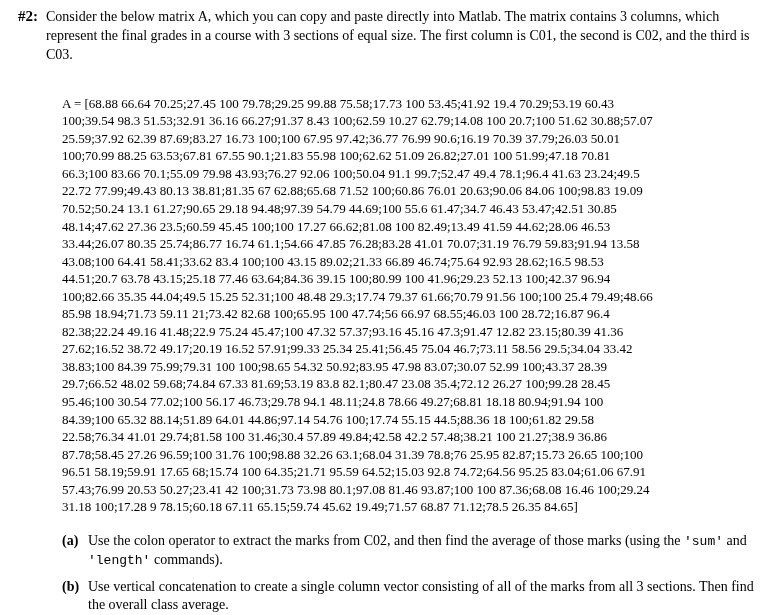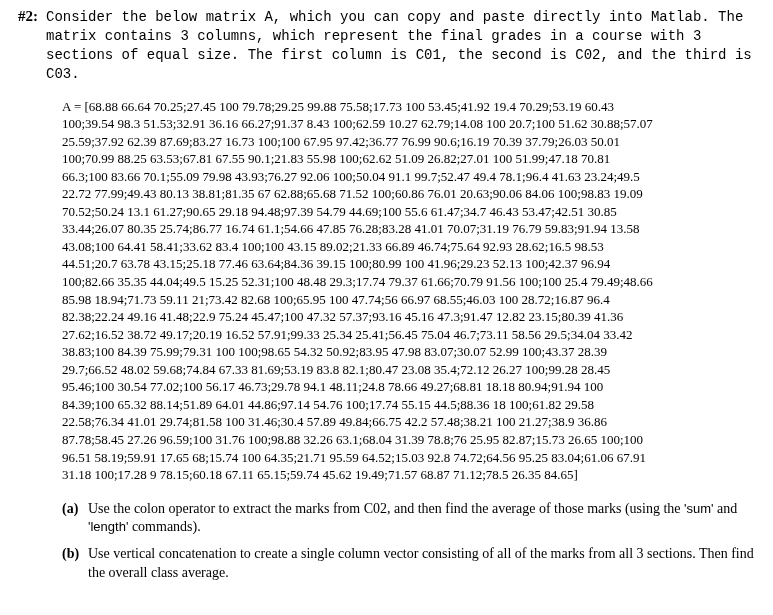--- a/index.html
+++ b/index.html
@@ -18,25 +18,24 @@
   }
   .problem-num {
     font-weight: bold;
     font-size: 15px;
     white-space: nowrap;
     padding-right: 8px;
   }
   .problem-intro {
     font-size: 14px;
     line-height: 1.35;
-    font-family: Liberation Mono, monospace;
   }
   .matrix-block {
     margin-left: 44px;
-    margin-top: 14px;
+    margin-top: 30px;
     font-size: 13px;
     line-height: 1.35;
     word-break: break-word;
   }
   .matrix-line {
     display: block;
   }
   .parts {
     margin-left: 44px;
     margin-top: 16px;
@@ -48,54 +47,56 @@
     line-height: 1.35;
   }
   .part-label {
     font-weight: bold;
     min-width: 26px;
   }
   .part-text {
     flex: 1;
   }
   .mono {
-    font-family: Liberation Sans, sans-serif;
+    font-family: Liberation Mono, monospace;
     font-size: 13px;
   }
 </style>
 </head>
 <body>
 
 <div class="problem-head">
   <div class="problem-num">#2:</div>
   <div class="problem-intro">Consider the below matrix A, which you can copy and paste directly into Matlab. The matrix contains 3 columns, which represent the final grades in a course with 3 sections of equal size. The first column is C01, the second is C02, and the third is C03.</div>
 </div>
 
 <div class="matrix-block">
   <span class="matrix-line">A = [68.88 66.64 70.25;27.45 100 79.78;29.25 99.88 75.58;17.73 100 53.45;41.92 19.4 70.29;53.19 60.43</span>
   <span class="matrix-line">100;39.54 98.3 51.53;32.91 36.16 66.27;91.37 8.43 100;62.59 10.27 62.79;14.08 100 20.7;100 51.62 30.88;57.07</span>
   <span class="matrix-line">25.59;37.92 62.39 87.69;83.27 16.73 100;100 67.95 97.42;36.77 76.99 90.6;16.19 70.39 37.79;26.03 50.01</span>
   <span class="matrix-line">100;70.99 88.25 63.53;67.81 67.55 90.1;21.83 55.98 100;62.62 51.09 26.82;27.01 100 51.99;47.18 70.81</span>
   <span class="matrix-line">66.3;100 83.66 70.1;55.09 79.98 43.93;76.27 92.06 100;50.04 91.1 99.7;52.47 49.4 78.1;96.4 41.63 23.24;49.5</span>
   <span class="matrix-line">22.72 77.99;49.43 80.13 38.81;81.35 67 62.88;65.68 71.52 100;60.86 76.01 20.63;90.06 84.06 100;98.83 19.09</span>
   <span class="matrix-line">70.52;50.24 13.1 61.27;90.65 29.18 94.48;97.39 54.79 44.69;100 55.6 61.47;34.7 46.43 53.47;42.51 30.85</span>
+  <span class="matrix-line">48.14;47.62 27.36 23.5;60.59 45.45 100;100 17.27 66.62;81.08 100 82.49;13.49 41.59 44.62;28.06 46.53</span>
   <span class="matrix-line">33.44;26.07 80.35 25.74;86.77 16.74 61.1;54.66 47.85 76.28;83.28 41.01 70.07;31.19 76.79 59.83;91.94 13.58</span>
   <span class="matrix-line">43.08;100 64.41 58.41;33.62 83.4 100;100 43.15 89.02;21.33 66.89 46.74;75.64 92.93 28.62;16.5 98.53</span>
   <span class="matrix-line">44.51;20.7 63.78 43.15;25.18 77.46 63.64;84.36 39.15 100;80.99 100 41.96;29.23 52.13 100;42.37 96.94</span>
   <span class="matrix-line">100;82.66 35.35 44.04;49.5 15.25 52.31;100 48.48 29.3;17.74 79.37 61.66;70.79 91.56 100;100 25.4 79.49;48.66</span>
   <span class="matrix-line">85.98 18.94;71.73 59.11 21;73.42 82.68 100;65.95 100 47.74;56 66.97 68.55;46.03 100 28.72;16.87 96.4</span>
   <span class="matrix-line">82.38;22.24 49.16 41.48;22.9 75.24 45.47;100 47.32 57.37;93.16 45.16 47.3;91.47 12.82 23.15;80.39 41.36</span>
   <span class="matrix-line">27.62;16.52 38.72 49.17;20.19 16.52 57.91;99.33 25.34 25.41;56.45 75.04 46.7;73.11 58.56 29.5;34.04 33.42</span>
   <span class="matrix-line">38.83;100 84.39 75.99;79.31 100 100;98.65 54.32 50.92;83.95 47.98 83.07;30.07 52.99 100;43.37 28.39</span>
   <span class="matrix-line">29.7;66.52 48.02 59.68;74.84 67.33 81.69;53.19 83.8 82.1;80.47 23.08 35.4;72.12 26.27 100;99.28 28.45</span>
   <span class="matrix-line">95.46;100 30.54 77.02;100 56.17 46.73;29.78 94.1 48.11;24.8 78.66 49.27;68.81 18.18 80.94;91.94 100</span>
   <span class="matrix-line">84.39;100 65.32 88.14;51.89 64.01 44.86;97.14 54.76 100;17.74 55.15 44.5;88.36 18 100;61.82 29.58</span>
-  <span class="matrix-line">22.58;76.34 41.01 29.74;81.58 100 31.46;30.4 57.89 49.84;66.75 42.2 57.48;38.21 100 21.27;38.9 36.86</span>
+  <span class="matrix-line">22.58;76.34 41.01 29.74;81.58 100 31.46;30.4 57.89 49.84;42.58 42.2 57.48;38.21 100 21.27;38.9 36.86</span>
   <span class="matrix-line">87.78;58.45 27.26 96.59;100 31.76 100;98.88 32.26 63.1;68.04 31.39 78.8;76 25.95 82.87;15.73 26.65 100;100</span>
   <span class="matrix-line">96.51 58.19;59.91 17.65 68;15.74 100 64.35;21.71 95.59 64.52;15.03 92.8 74.72;64.56 95.25 83.04;61.06 67.91</span>
+  <span class="matrix-line">57.43;76.99 20.53 50.27;23.41 42 100;31.73 73.98 80.1;97.08 81.46 93.87;100 100 87.36;68.08 16.46 100;29.24</span>
   <span class="matrix-line">31.18 100;17.28 9 78.15;60.18 67.11 65.15;59.74 45.62 19.49;71.57 68.87 71.12;78.5 26.35 84.65]</span>
 </div>
 
 <div class="parts">
   <div class="part">
     <div class="part-label">(a)</div>
     <div class="part-text">
       <span>Use the colon operator to extract the marks from C02, and then find the average of those marks (using the </span><span class="mono">'sum'</span><span> and </span><span class="mono">'length'</span><span> commands).</span>
     </div>
   </div>

